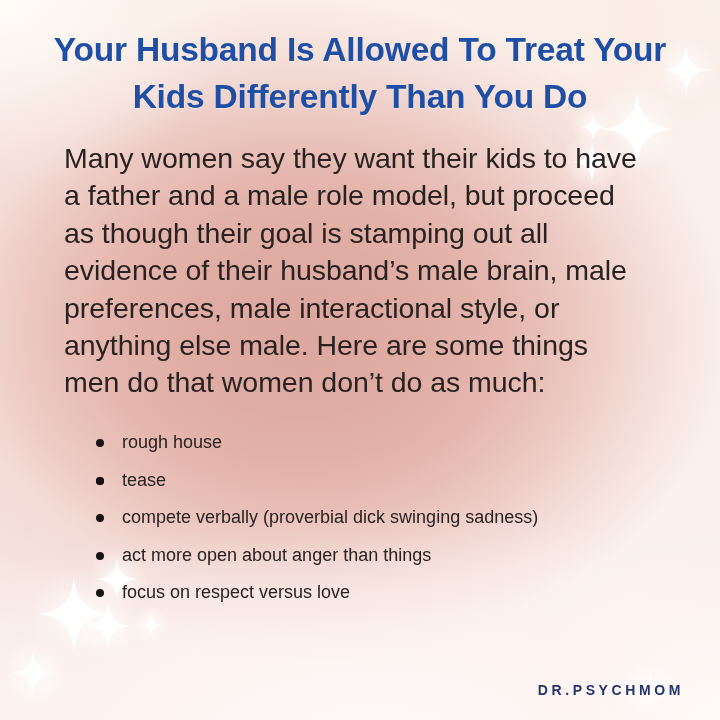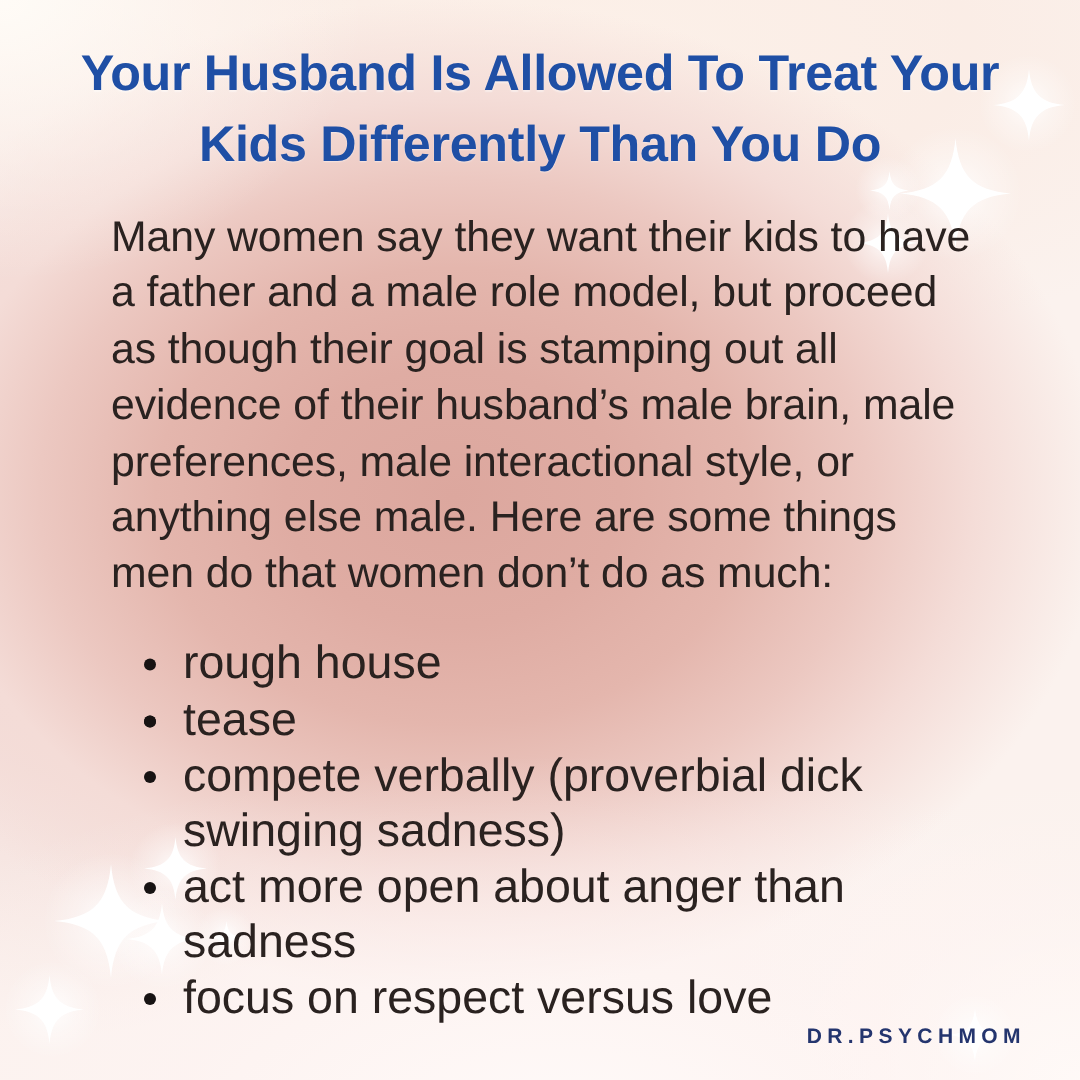--- a/index.html
+++ b/index.html
@@ -98,36 +98,36 @@
     font-size: 33.5px;
     font-weight: bold;
     line-height: 47px;
     color: #1f4fa5;
     letter-spacing: -0.2px;
     text-shadow: 0 1px 1px rgba(255,255,255,0.45);
   }
   .paragraph {
     position: absolute;
     top: 140px;
-    left: 74px;
+    left: 64px;
     width: 578px;
     font-size: 28.5px;
     line-height: 37.4px;
     color: #2a2220;
     letter-spacing: -0.05px;
   }
   .bullet-list {
     position: absolute;
     top: 424px;
     left: 92px;
     width: 580px;
     margin: 0;
     padding: 0;
     list-style: none;
-    font-size: 31px;
+    font-size: 18px;
     line-height: 36.5px;
     color: #2a2220;
   }
   .bullet-list li {
     position: relative;
     padding-left: 30px;
     margin-bottom: 1px;
   }
   .bullet-list li .dot {
     position: absolute;
@@ -247,21 +247,21 @@
       <li>
         <span class="dot"></span>
         <span>tease</span>
       </li>
       <li>
         <span class="dot"></span>
         <span>compete verbally (proverbial dick swinging sadness)</span>
       </li>
       <li>
         <span class="dot"></span>
-        <span>act more open about anger than sadness</span>
+        <span>act more open about anger than things</span>
       </li>
       <li>
         <span class="dot"></span>
         <span>focus on respect versus love</span>
       </li>
     </ul>
 
     <div class="footer-brand">DR.PSYCHMOM</div>
 
   </div>

